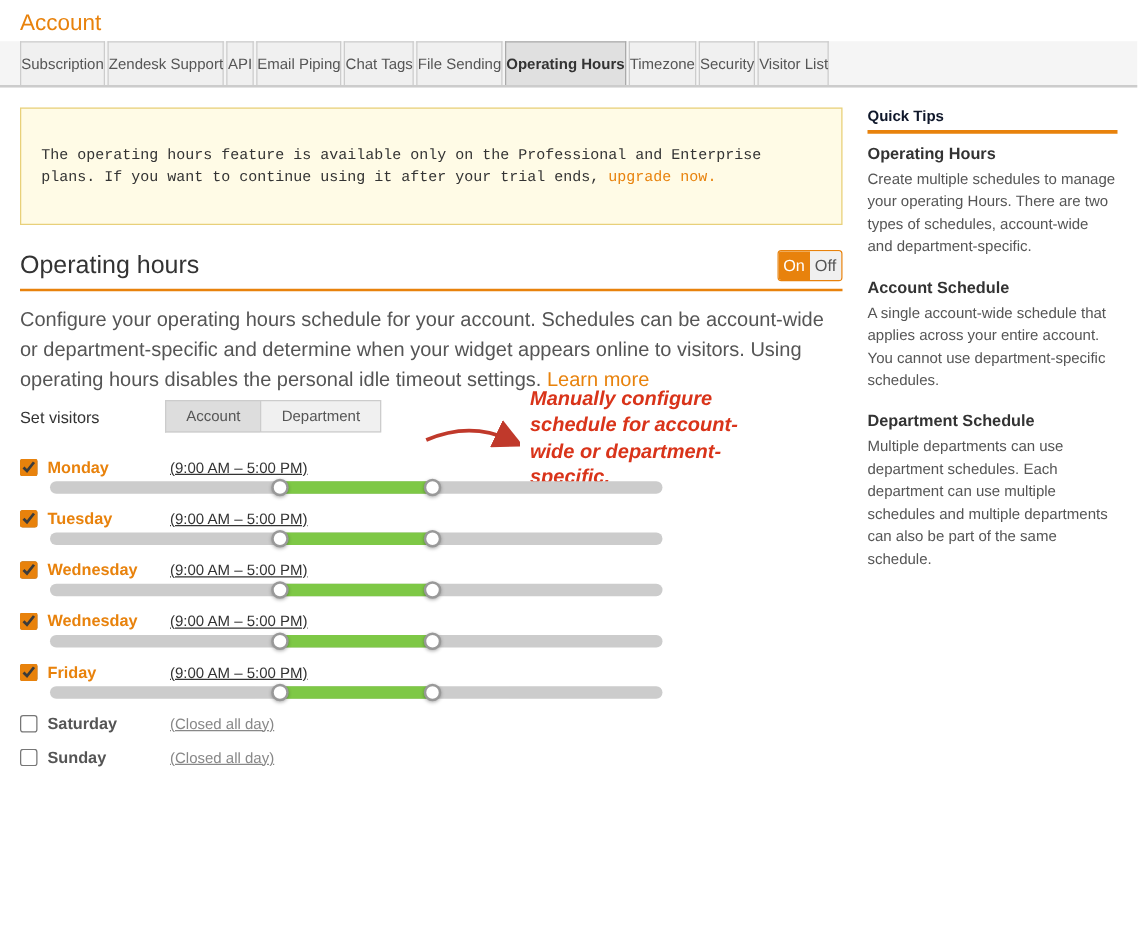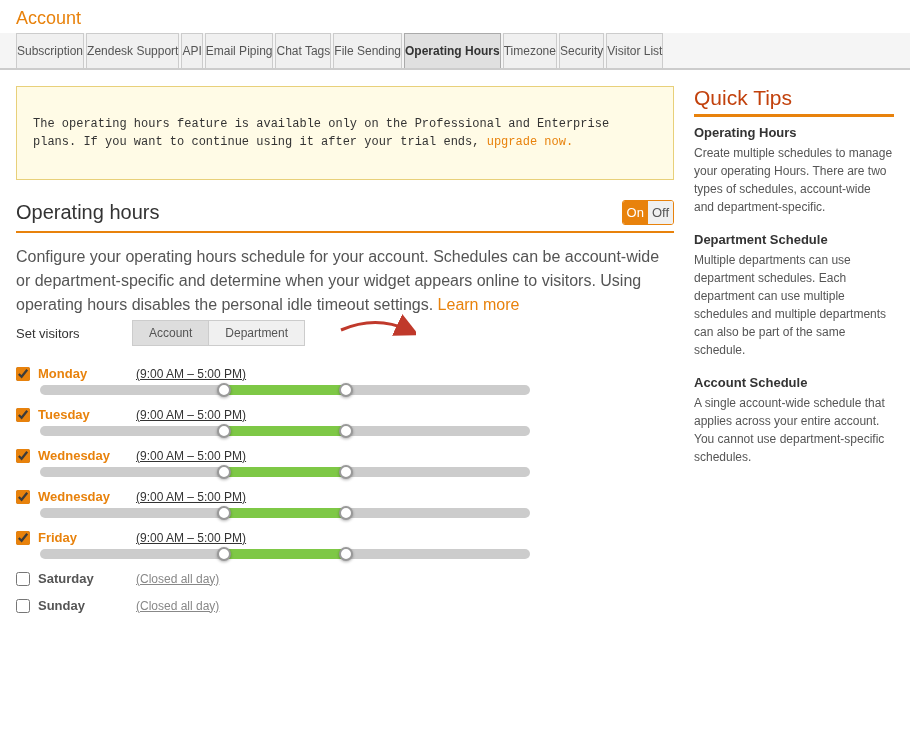--- a/index.html
+++ b/index.html
@@ -139,25 +139,26 @@
       background: #fff;
       border: 2px solid #999;
       border-radius: 50%;
       top: -2px;
       cursor: pointer;
       box-shadow: 0 1px 3px rgba(0,0,0,0.3);
     }
 
     
     .sidebar-title {
-      font-size: 21px;
-      color: #c2410c;
+      font-size: 12px;
+      color: #0f172a;
       margin-bottom: 8px;
       padding-bottom: 4px;
       border-bottom: 3px solid #e8820c;
+      font-weight: bold;
     }
     .tip-section { margin-bottom: 16px; }
     .tip-heading { font-size: 13px; font-weight: bold; color: #333; margin-bottom: 4px; }
     .tip-text { font-size: 12px; color: #555; line-height: 1.5; }
   </style>
 </head>
 <body>
 
 <div class="page-title">Account</div>
 
@@ -202,20 +203,21 @@
 
       <div class="arrow-annotation">
         <svg class="arrow-svg" width="80" height="40" viewBox="0 0 80 40">
           <defs>
             <marker id="arrowhead" markerWidth="8" markerHeight="8" refX="4" refY="4" orient="auto">
               <polygon points="0 0, 8 4, 0 8" fill="#c0392b"></polygon>
             </marker>
           </defs>
           <path d="M 5 20 Q 40 5 72 20" stroke="#c0392b" stroke-width="3" fill="none" marker-end="url(#arrowhead)"></path>
         </svg>
+        <div class="annotation-text">Manually configure schedule for account-wide or department-specific.</div>
       </div>
     </div>
 
 
     <div class="days-container" id="days-container">
         <div class="day-row">
           <div class="day-header">
             <input type="checkbox" class="day-checkbox" style="accent-color: rgb(232, 130, 12);" checked="">
             <span class="day-name active">Monday</span>
             <span class="day-hours">(9:00 AM – 5:00 PM)</span>
@@ -303,22 +305,22 @@
   </div>
 
   <div class="sidebar">
     <div class="sidebar-title">Quick Tips</div>
     <div id="tips-container">
         <div class="tip-section">
           <div class="tip-heading">Operating Hours</div>
           <div class="tip-text">Create multiple schedules to manage your operating Hours. There are two types of schedules, account-wide and department-specific.</div>
         </div>
         <div class="tip-section">
+          <div class="tip-heading">Account Schedule</div>
+          <div class="tip-text">A single account-wide schedule that applies across your entire account. You cannot use department-specific schedules.</div>
+        </div>
+        <div class="tip-section">
           <div class="tip-heading">Department Schedule</div>
           <div class="tip-text">Multiple departments can use department schedules. Each department can use multiple schedules and multiple departments can also be part of the same schedule.</div>
         </div>
-        <div class="tip-section">
-          <div class="tip-heading">Account Schedule</div>
-          <div class="tip-text">A single account-wide schedule that applies across your entire account. You cannot use department-specific schedules.</div>
-        </div>
       </div>
   </div>
 </div>
 
 </body></html>

